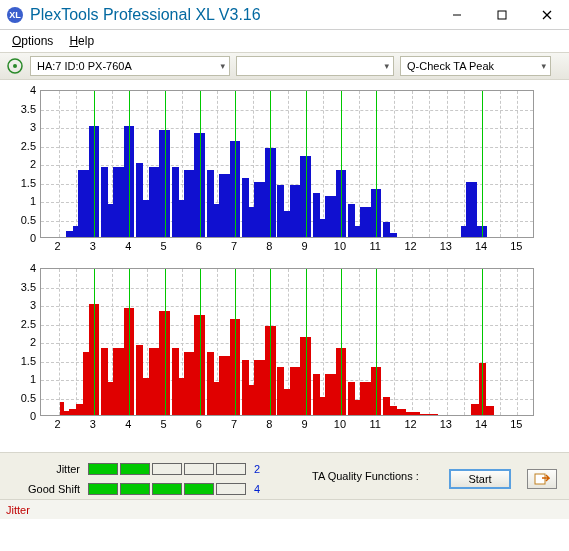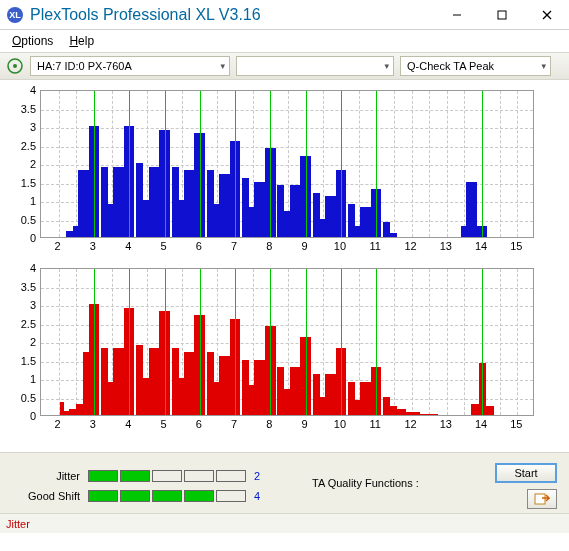--- a/index.html
+++ b/index.html
@@ -37,21 +37,21 @@
   .meter-col { display: flex; flex-direction: column; gap: 8px; }
   .meter-row { display: flex; align-items: center; gap: 8px; }
   .meter-label { width: 56px; text-align: right; font-size: 11px; }
   .meter-boxes { display: flex; gap: 2px; }
   .meter-box { width: 30px; height: 12px; border: 1px solid #666; background: #efefe7; }
   .meter-box.fill { background: #00c800; }
   .meter-val { color: #0020d0; font-size: 11px; width: 10px; }
   .quality-col { margin-left: 40px; text-align: center; }
   .quality-title { font-size: 11px; color: #000; margin-bottom: 6px; }
   .quality-value { font-size: 14px; font-weight: bold; color: #e00000; }
-  .btn-col { margin-left: auto; display: flex; flex-direction: column; gap: 6px; align-items: flex-end; }
+  .btn-col { margin-left: auto; display: flex; flex-direction: row; gap: 16px; align-items: flex-end; }
   .btn { width: 62px; height: 20px; border: 1px solid #888; background: linear-gradient(#fdfdfb,#e7e6de); display: flex; align-items: center; justify-content: center; font-size: 11px; }
   .btn.focus { border: 2px solid #5aa0e0; }
   .btn.iconbtn { width: 30px; }
   .statusbar { height: 20px; border-top: 1px solid #d7d6cc; display: flex; align-items: center; padding: 0 6px; font-size: 11px; color: #c00000; background: #f4f4ef; }
 </style>
 </head>
 <body>
 
 <div class="titlebar">
   <div class="icon-wrap">

